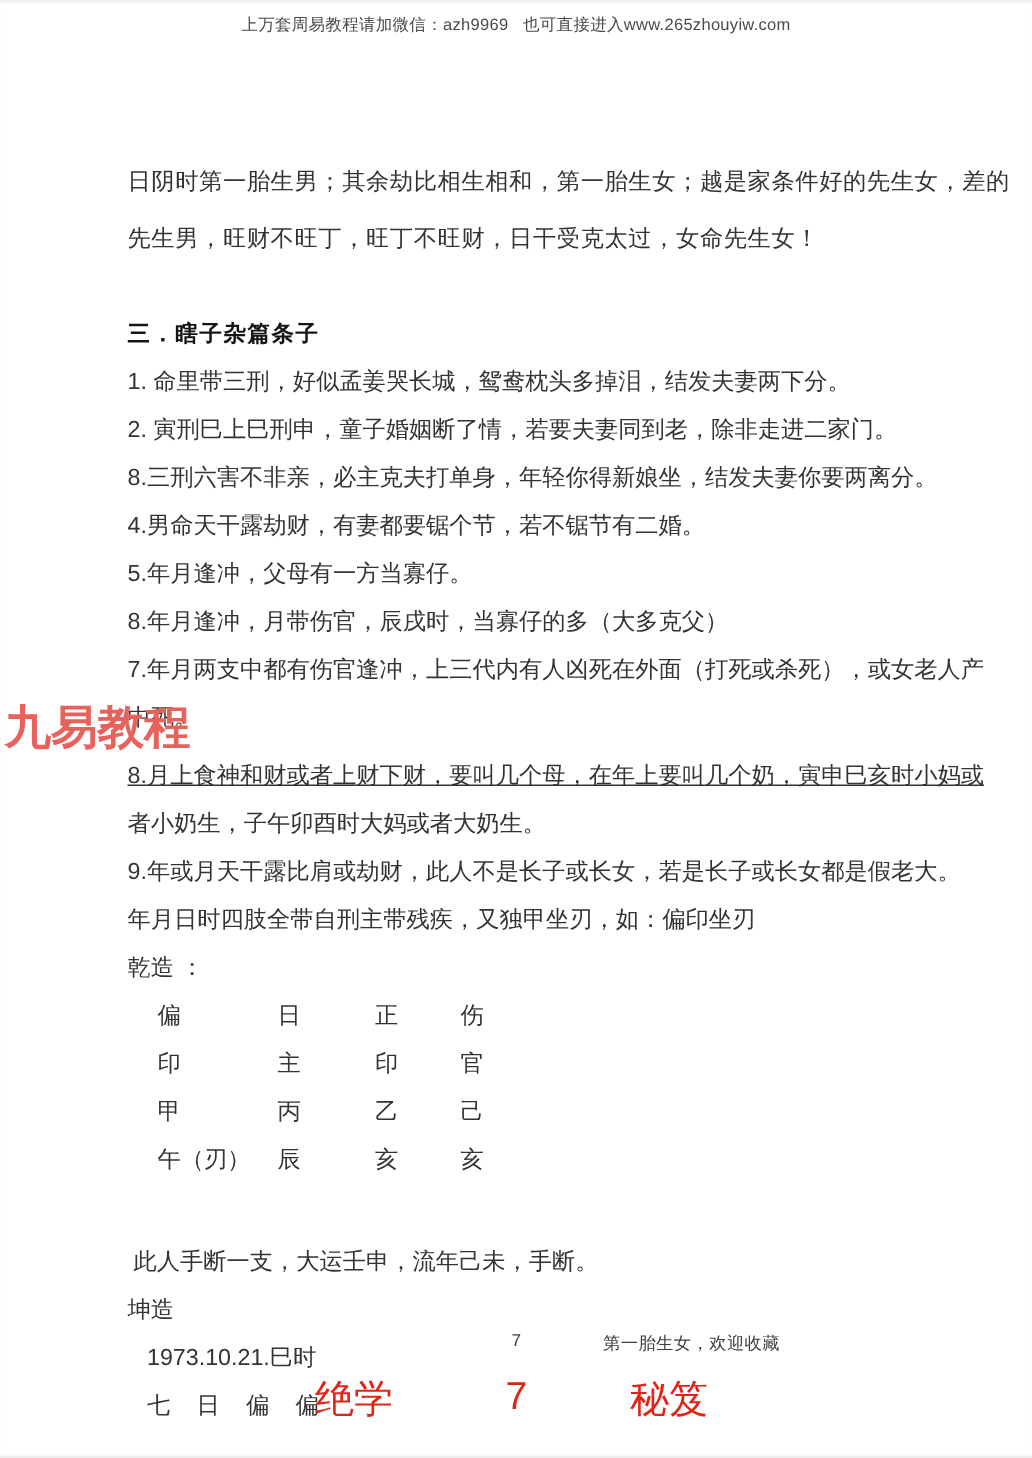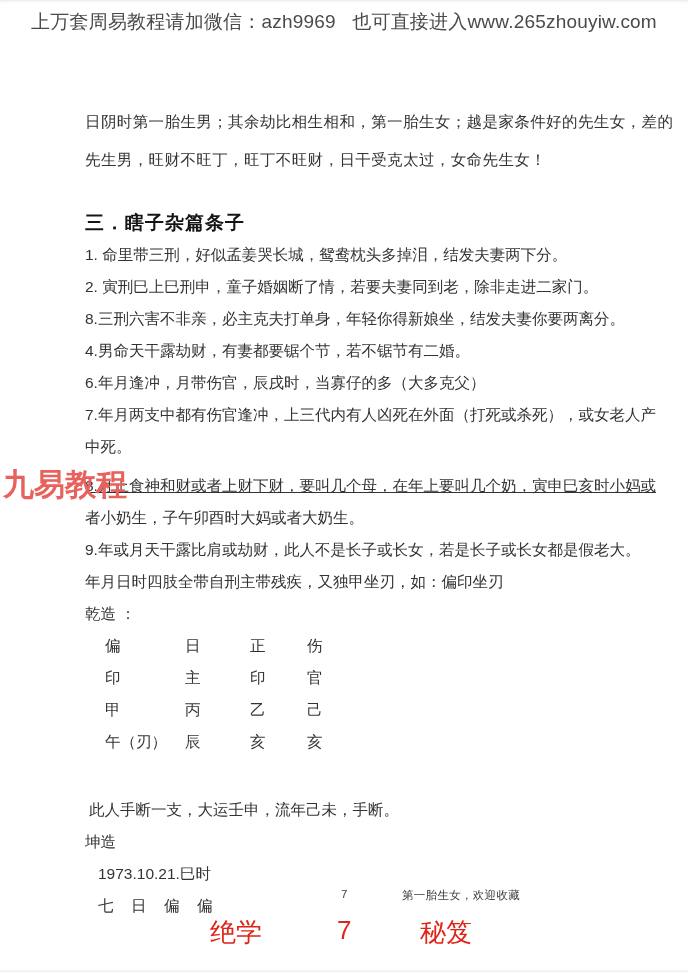--- a/index.html
+++ b/index.html
@@ -8,31 +8,31 @@
     width:688px;height:972px;
     margin:0 auto;
     background:#ffffff;
     overflow:hidden;
     font-family:"Liberation Sans","DejaVu Sans",sans-serif;
     box-shadow:inset 0 3px 3px -2px rgba(0,0,0,.10), inset 0 -3px 3px -2px rgba(0,0,0,.10);
   }
   .top-note{
     position:absolute;top:9px;left:0;right:0;
     text-align:center;
-    font-size:19px;color:#4a4a4a;
+    font-size:11px;color:#4a4a4a;
     white-space:pre;letter-spacing:.2px;
   }
   .content{
     position:absolute;top:0;left:85px;width:545px;
     padding-top:103px;
     font-size:15.5px;color:#333333;
   }
   .line{line-height:32px;height:32px;white-space:pre;}
   .intro{line-height:38px;height:38px;letter-spacing:.4px;}
-  .heading{margin-top:28px;font-weight:bold;font-size:19px;color:#151515;letter-spacing:1px;}
+  .heading{margin-top:28px;font-weight:bold;font-size:15px;color:#151515;letter-spacing:1px;}
   .gap{margin-top:7px;text-decoration:underline;}
   .indent-sm{padding-left:4px;margin-top:36px;}
   .indent-md{padding-left:13px;}
   .bazi{padding-left:20px;}
   .bazi span{display:inline-block;}
   .bazi span:nth-child(1){width:80px;}
   .bazi span:nth-child(2){width:65px;}
   .bazi span:nth-child(3){width:57px;}
   .pillars{padding-left:13px;}
   .pillars span{display:inline-block;width:33px;}
@@ -58,21 +58,22 @@
   <div class="top-note">上万套周易教程请加微信：azh9969   也可直接进入www.265zhouyiw.com</div>
 
   <div class="content">
       <div class="line intro">日阴时第一胎生男；其余劫比相生相和，第一胎生女；越是家条件好的先生女，差的</div>
       <div class="line intro">先生男，旺财不旺丁，旺丁不旺财，日干受克太过，女命先生女！</div>
       <div class="line heading">三．瞎子杂篇条子</div>
       <div class="line item">1. 命里带三刑，好似孟姜哭长城，鸳鸯枕头多掉泪，结发夫妻两下分。</div>
       <div class="line item">2. 寅刑巳上巳刑申，童子婚姻断了情，若要夫妻同到老，除非走进二家门。</div>
       <div class="line item">8.三刑六害不非亲，必主克夫打单身，年轻你得新娘坐，结发夫妻你要两离分。</div>
       <div class="line item">4.男命天干露劫财，有妻都要锯个节，若不锯节有二婚。</div>
-      <div class="line item">6.年月逢冲，月带伤官，辰戌时，当寡仔的多（大多克父）</div>
+      <div class="line item">5.年月逢冲，父母有一方当寡仔。</div>
+      <div class="line item">8.年月逢冲，月带伤官，辰戌时，当寡仔的多（大多克父）</div>
       <div class="line item">7.年月两支中都有伤官逢冲，上三代内有人凶死在外面（打死或杀死），或女老人产</div>
       <div class="line item">中死。</div>
       <div class="line item gap">8.月上食神和财或者上财下财，要叫几个母，在年上要叫几个奶，寅申巳亥时小妈或</div>
       <div class="line item">者小奶生，子午卯酉时大妈或者大奶生。</div>
       <div class="line item">9.年或月天干露比肩或劫财，此人不是长子或长女，若是长子或长女都是假老大。</div>
       <div class="line item">年月日时四肢全带自刑主带残疾，又独甲坐刃，如：偏印坐刃</div>
       <div class="line item">乾造 ：</div>
       <div class="line bazi"><span>偏</span><span>日</span><span>正</span><span>伤</span></div>
       <div class="line bazi"><span>印</span><span>主</span><span>印</span><span>官</span></div>
       <div class="line bazi"><span>甲</span><span>丙</span><span>乙</span><span>己</span></div>

